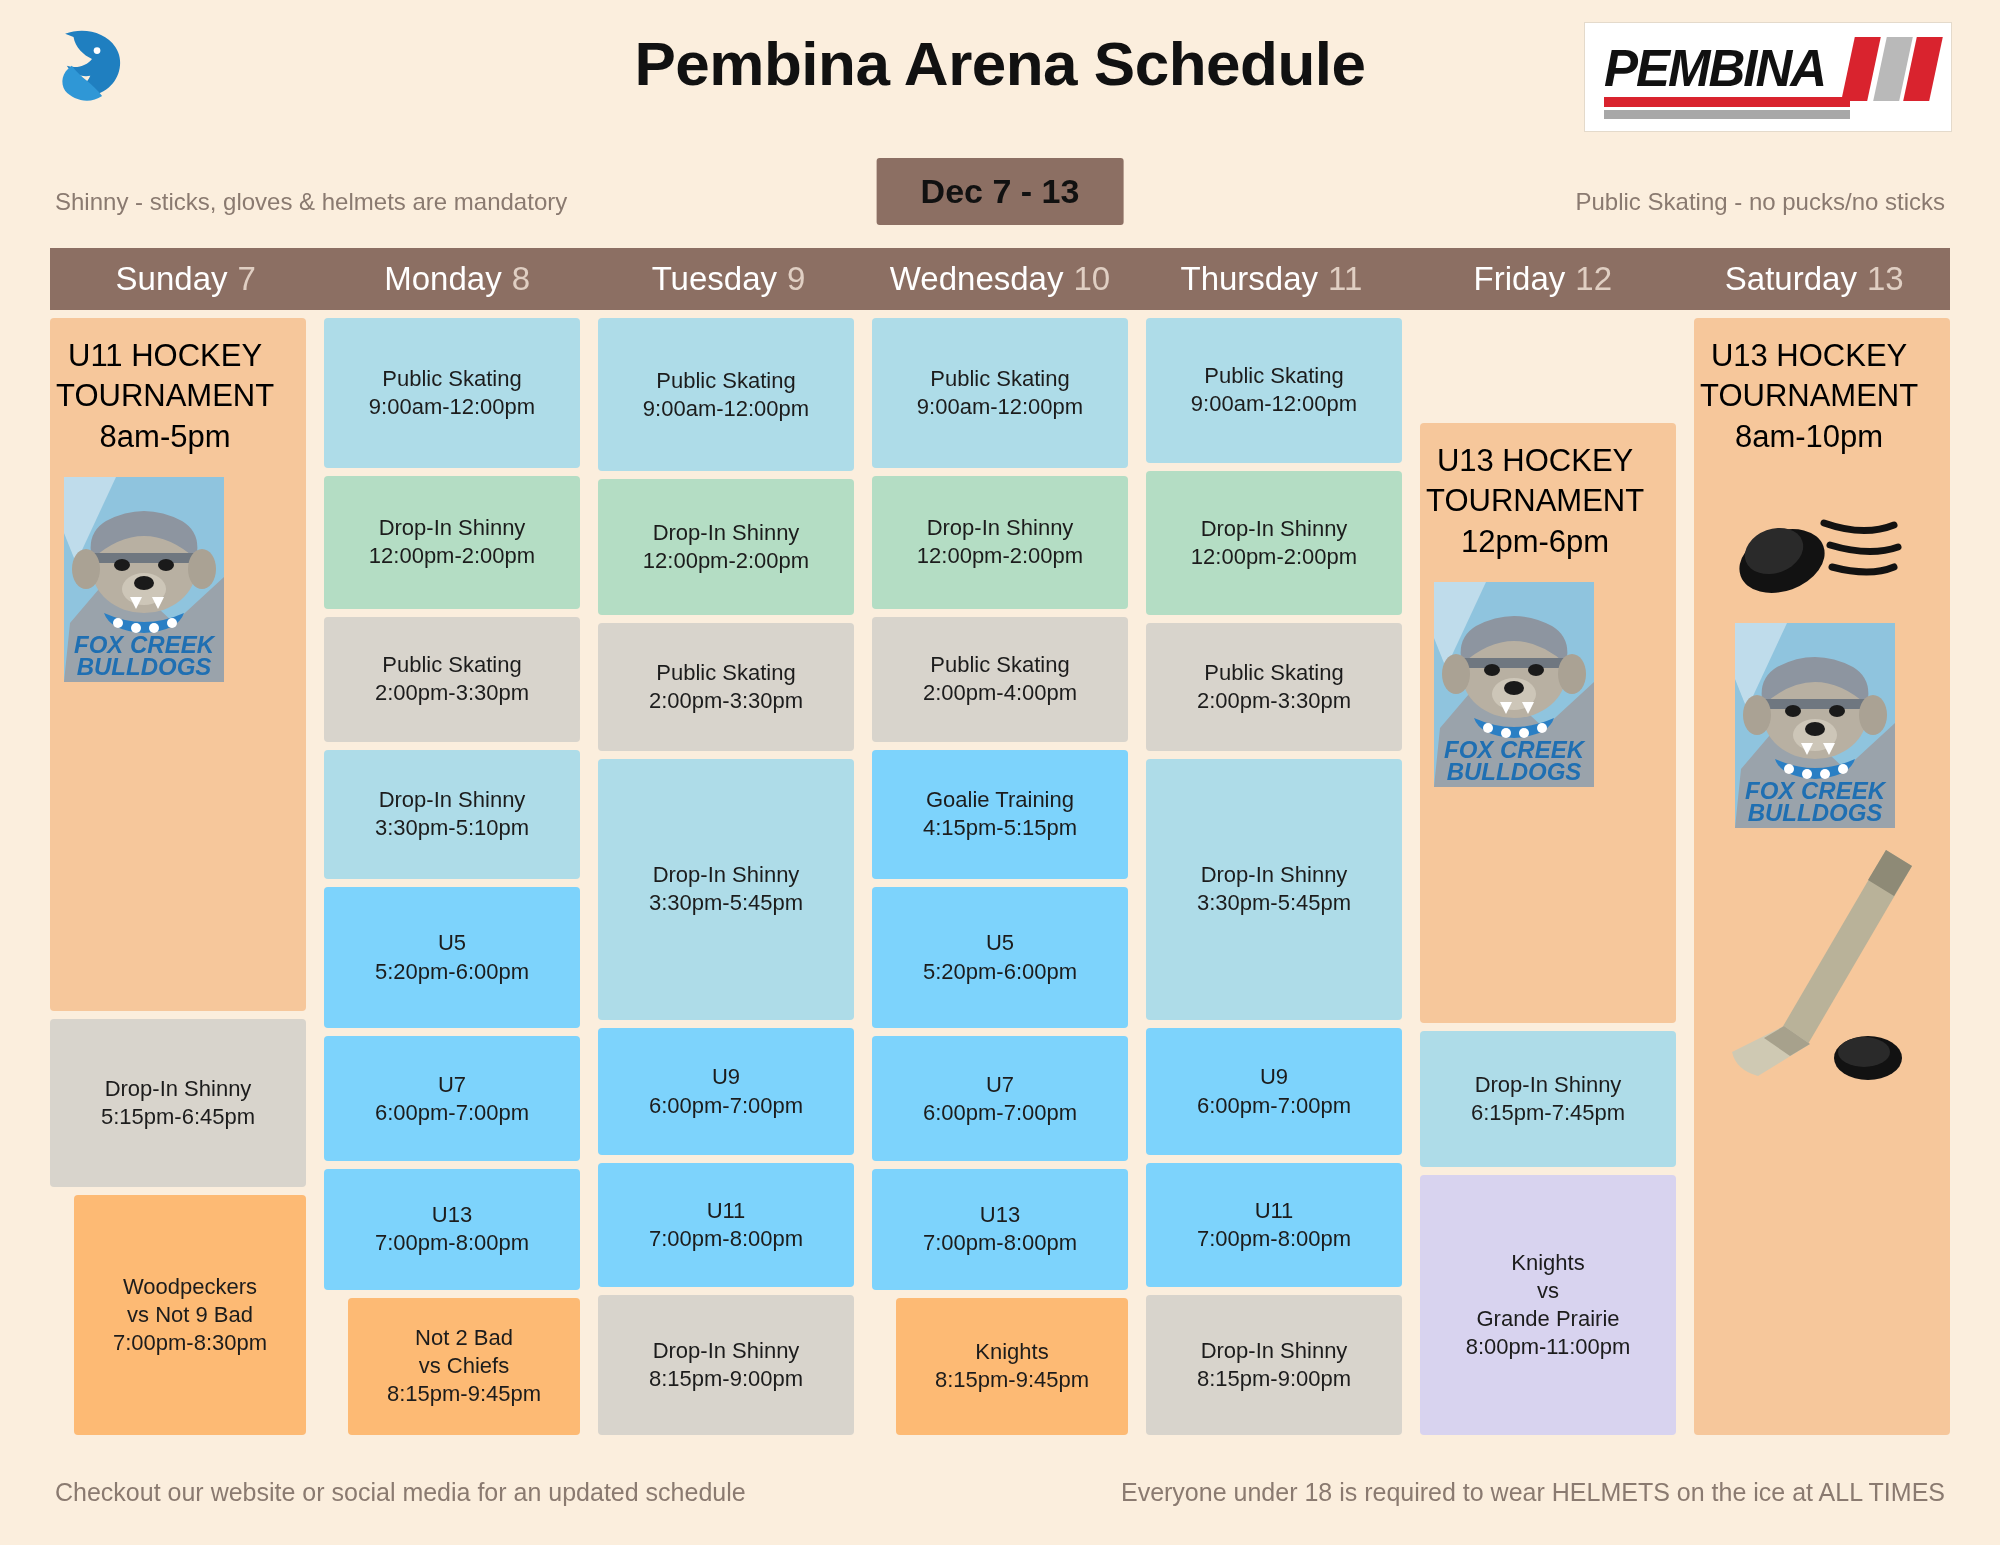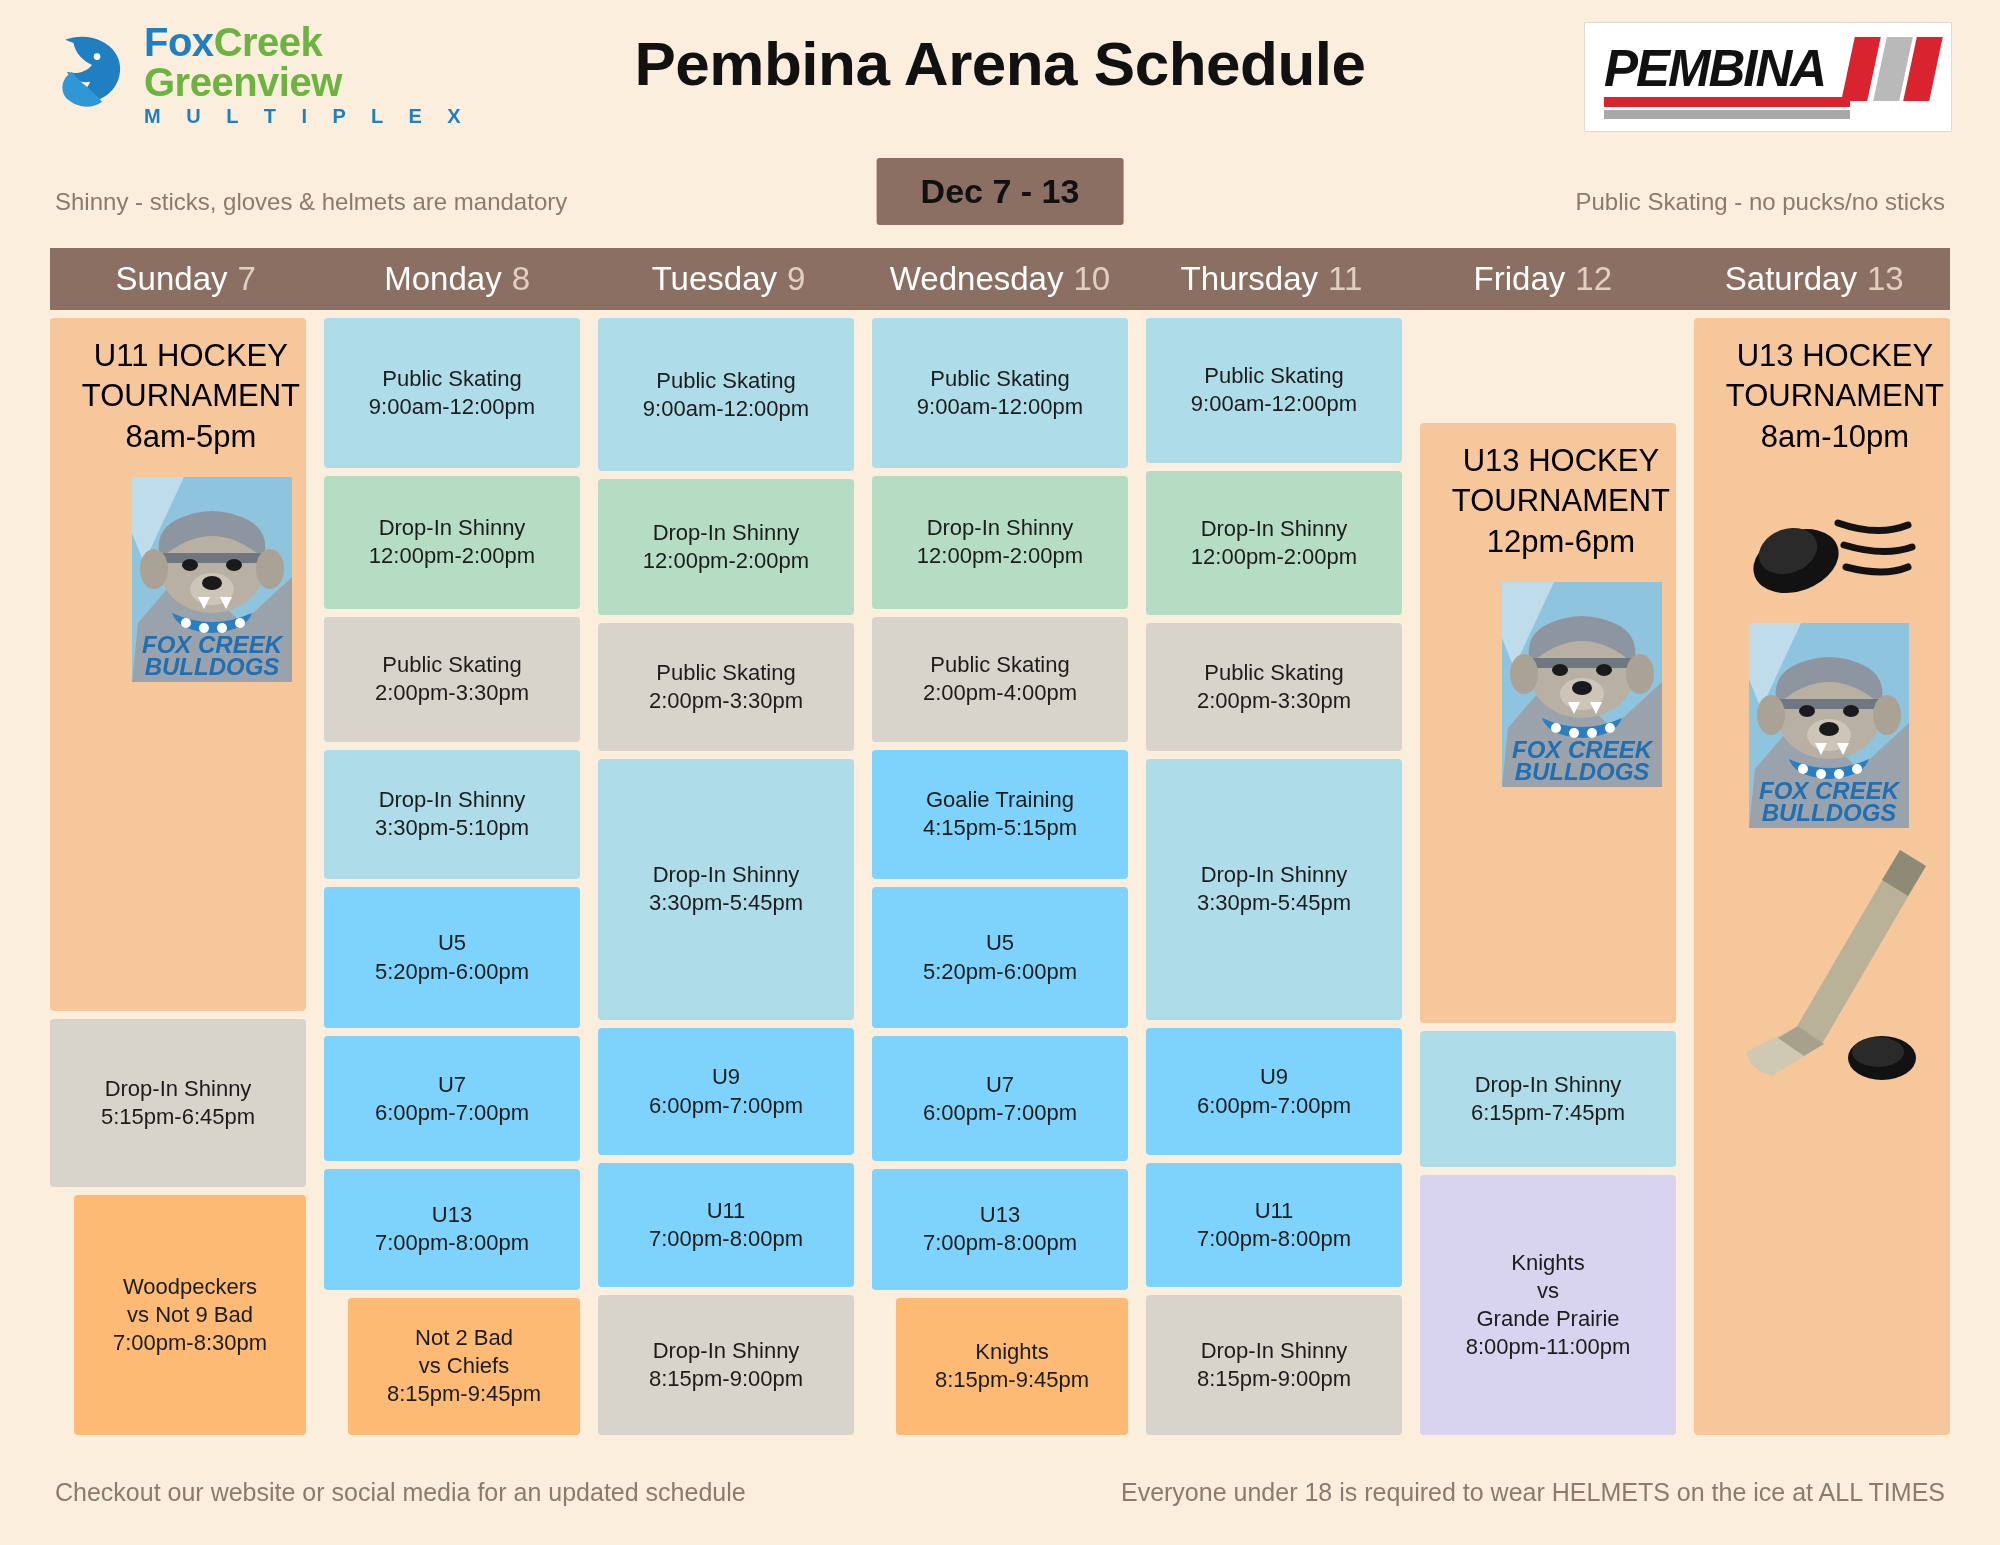--- a/index.html
+++ b/index.html
@@ -164,21 +164,21 @@
   .tourney {
     background: #f6c79b;
     border-radius: 4px;
     text-align: center;
     font-size: 31px;
     line-height: 1.3;
     padding: 18px 6px 10px;
     position: relative;
     display:flex;
     flex-direction:column;
-    align-items:flex-end;
+    align-items:flex-start;
   }
   .tourney .lines { margin-bottom: 16px; }
 
   
   .crest { width: 176px; height: 215px; position: relative; }
   .crest svg { width: 100%; height: 100%; display:block; }
 
   .sat-art { flex: 1; display:flex; flex-direction:column; align-items:center; justify-content:flex-start; }
 
   
@@ -200,25 +200,20 @@
 
 <div class="header">
 
   <div class="logo-left">
     <span class="fox-mark">
       <svg viewBox="0 0 100 110">
         <path d="M18 14 C40 6, 66 12, 78 30 C88 45, 84 66, 70 78 C56 90, 34 92, 22 82 C34 80, 44 74, 48 64 C38 66, 26 62, 20 52 C32 56, 44 52, 50 44 C40 40, 30 30, 28 18 Z" fill="#1f7fc0"></path>
         <path d="M26 52 C36 66, 52 74, 62 88 C48 98, 28 94, 18 82 C12 72, 14 60, 26 52 Z" fill="#2f97d6"></path>
         <circle cx="56" cy="34" r="4" fill="#fff"></circle>
       </svg>
-    </span>
-    <span class="logo-text">
-      <div class="logo-l1"><span>Fox</span><span class="green">Creek</span></div>
-      <div class="logo-l2">Greenview</div>
-      <div class="logo-l3">M U L T I P L E X</div>
     </span>
   </div>
 
   <div class="main-title">Pembina Arena Schedule</div>
 
   <div class="date-chip">Dec 7 - 13</div>
 
   <div class="note-left">Shinny - sticks, gloves &amp; helmets are mandatory</div>
   <div class="note-right">Public Skating - no pucks/no sticks</div>
 

